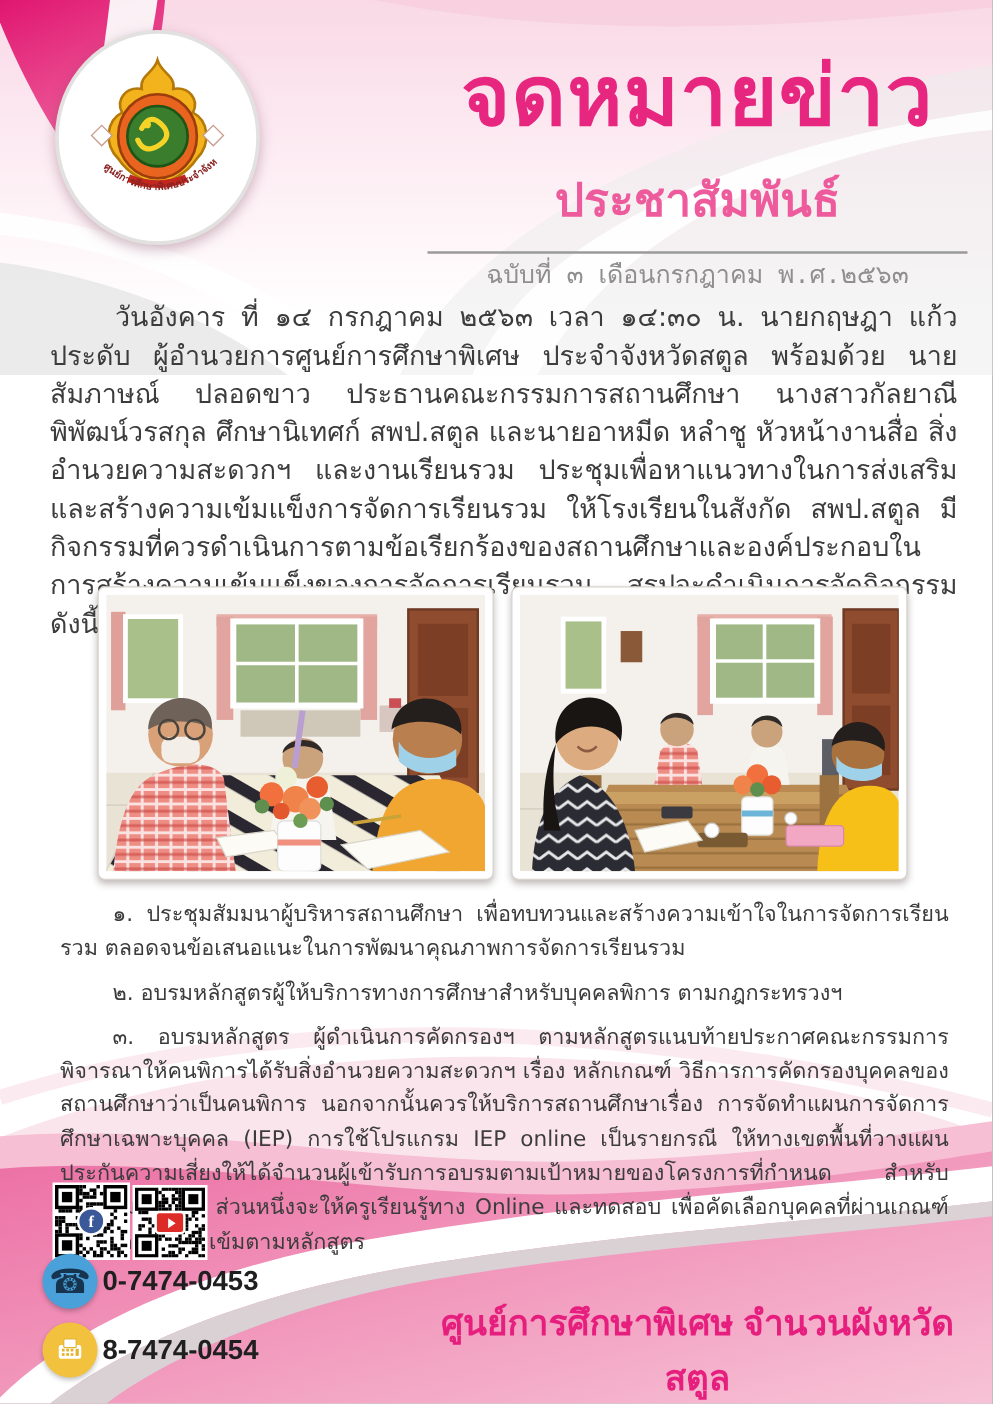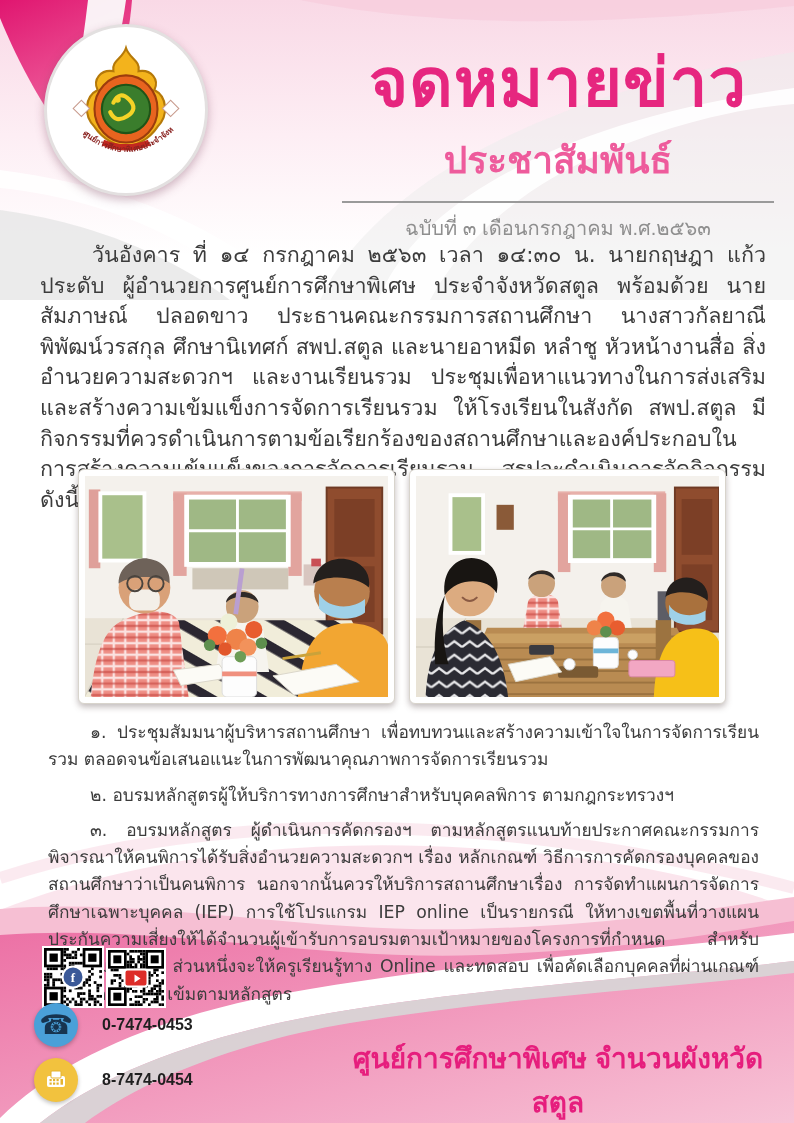--- a/index.html
+++ b/index.html
@@ -10,25 +10,25 @@
   .bg-mid{top:760px;}
   .bg-bottom{top:893px;}
 
   
   .logo{position:absolute;left:44px;top:24px;width:158px;height:166px;background:#fff;
         border-radius:50%;border:3px solid #e3e0e0;box-shadow:0 4px 10px rgba(120,60,90,.35);
         display:flex;align-items:center;justify-content:center;z-index:3;}
   .logo svg{width:126px;height:138px;}
 
   
-  .masthead{position:absolute;left:330px;top:48px;width:456px;text-align:center;z-index:3;}
+  .masthead{position:absolute;left:330px;top:48px;width:456px;text-align:center;z-index:3;font-family:Liberation Mono, monospace;}
   .title{font-size:67px;line-height:1.05;font-weight:800;color:#e6267f;letter-spacing:1px;}
   .subtitle{margin-top:12px;font-size:37px;font-weight:700;color:#ee5b9c;}
   .rule{margin:12px auto 0;width:432px;border-top:2px solid #9a9a9a;}
-  .issue{margin-top:9px;font-size:20px;color:#8f8f8f;}
+  .issue{font-size:20px;color:#8f8f8f;}
 
   
   .lead{position:absolute;left:40px;top:240px;width:726px;margin:0;z-index:2;
         font-family:"DejaVu Sans", sans-serif;font-size:21.5px;line-height:30.6px;
         color:#3c3c3c;text-align:justify;text-indent:52px;}
   .list{position:absolute;left:40px;top:711px;width:727px;z-index:2;
         font-family:"DejaVu Sans", sans-serif;font-size:17.3px;line-height:27.3px;
         color:#3c3c3c;text-align:justify;}
   .list p{margin:8px;text-indent:42px;}
 
@@ -52,21 +52,21 @@
        border-bottom:4px solid transparent;margin-left:2px;}
 
   
   .contact{position:absolute;left:34px;display:flex;align-items:center;z-index:4;}
   .contact.phone-row{top:1003px;}
   .contact.fax-row{top:1058px;}
   .cicon{width:44px;height:44px;border-radius:50%;display:flex;align-items:center;
          justify-content:center;box-shadow:0 2px 4px rgba(0,0,0,.25);}
   .cicon.blue{background:#4aa0d8;color:#17344f;font-size:27px;line-height:1;}
   .cicon.yellow{background:#f2c23e;}
-  .cnum{margin-left:24px;font-size:16px;font-weight:bold;color:#1f1f1f;
+  .cnum{margin-left:4px;font-size:22px;font-weight:bold;color:#1f1f1f;
         font-family:"Liberation Sans", sans-serif;}
 
   
   .org{position:absolute;left:330px;top:1036px;width:456px;text-align:center;z-index:4;}
   .org1{font-size:28px;font-weight:800;color:#e61e7d;}
 </style>
 </head>
 <body>
 
 <div class="page">

